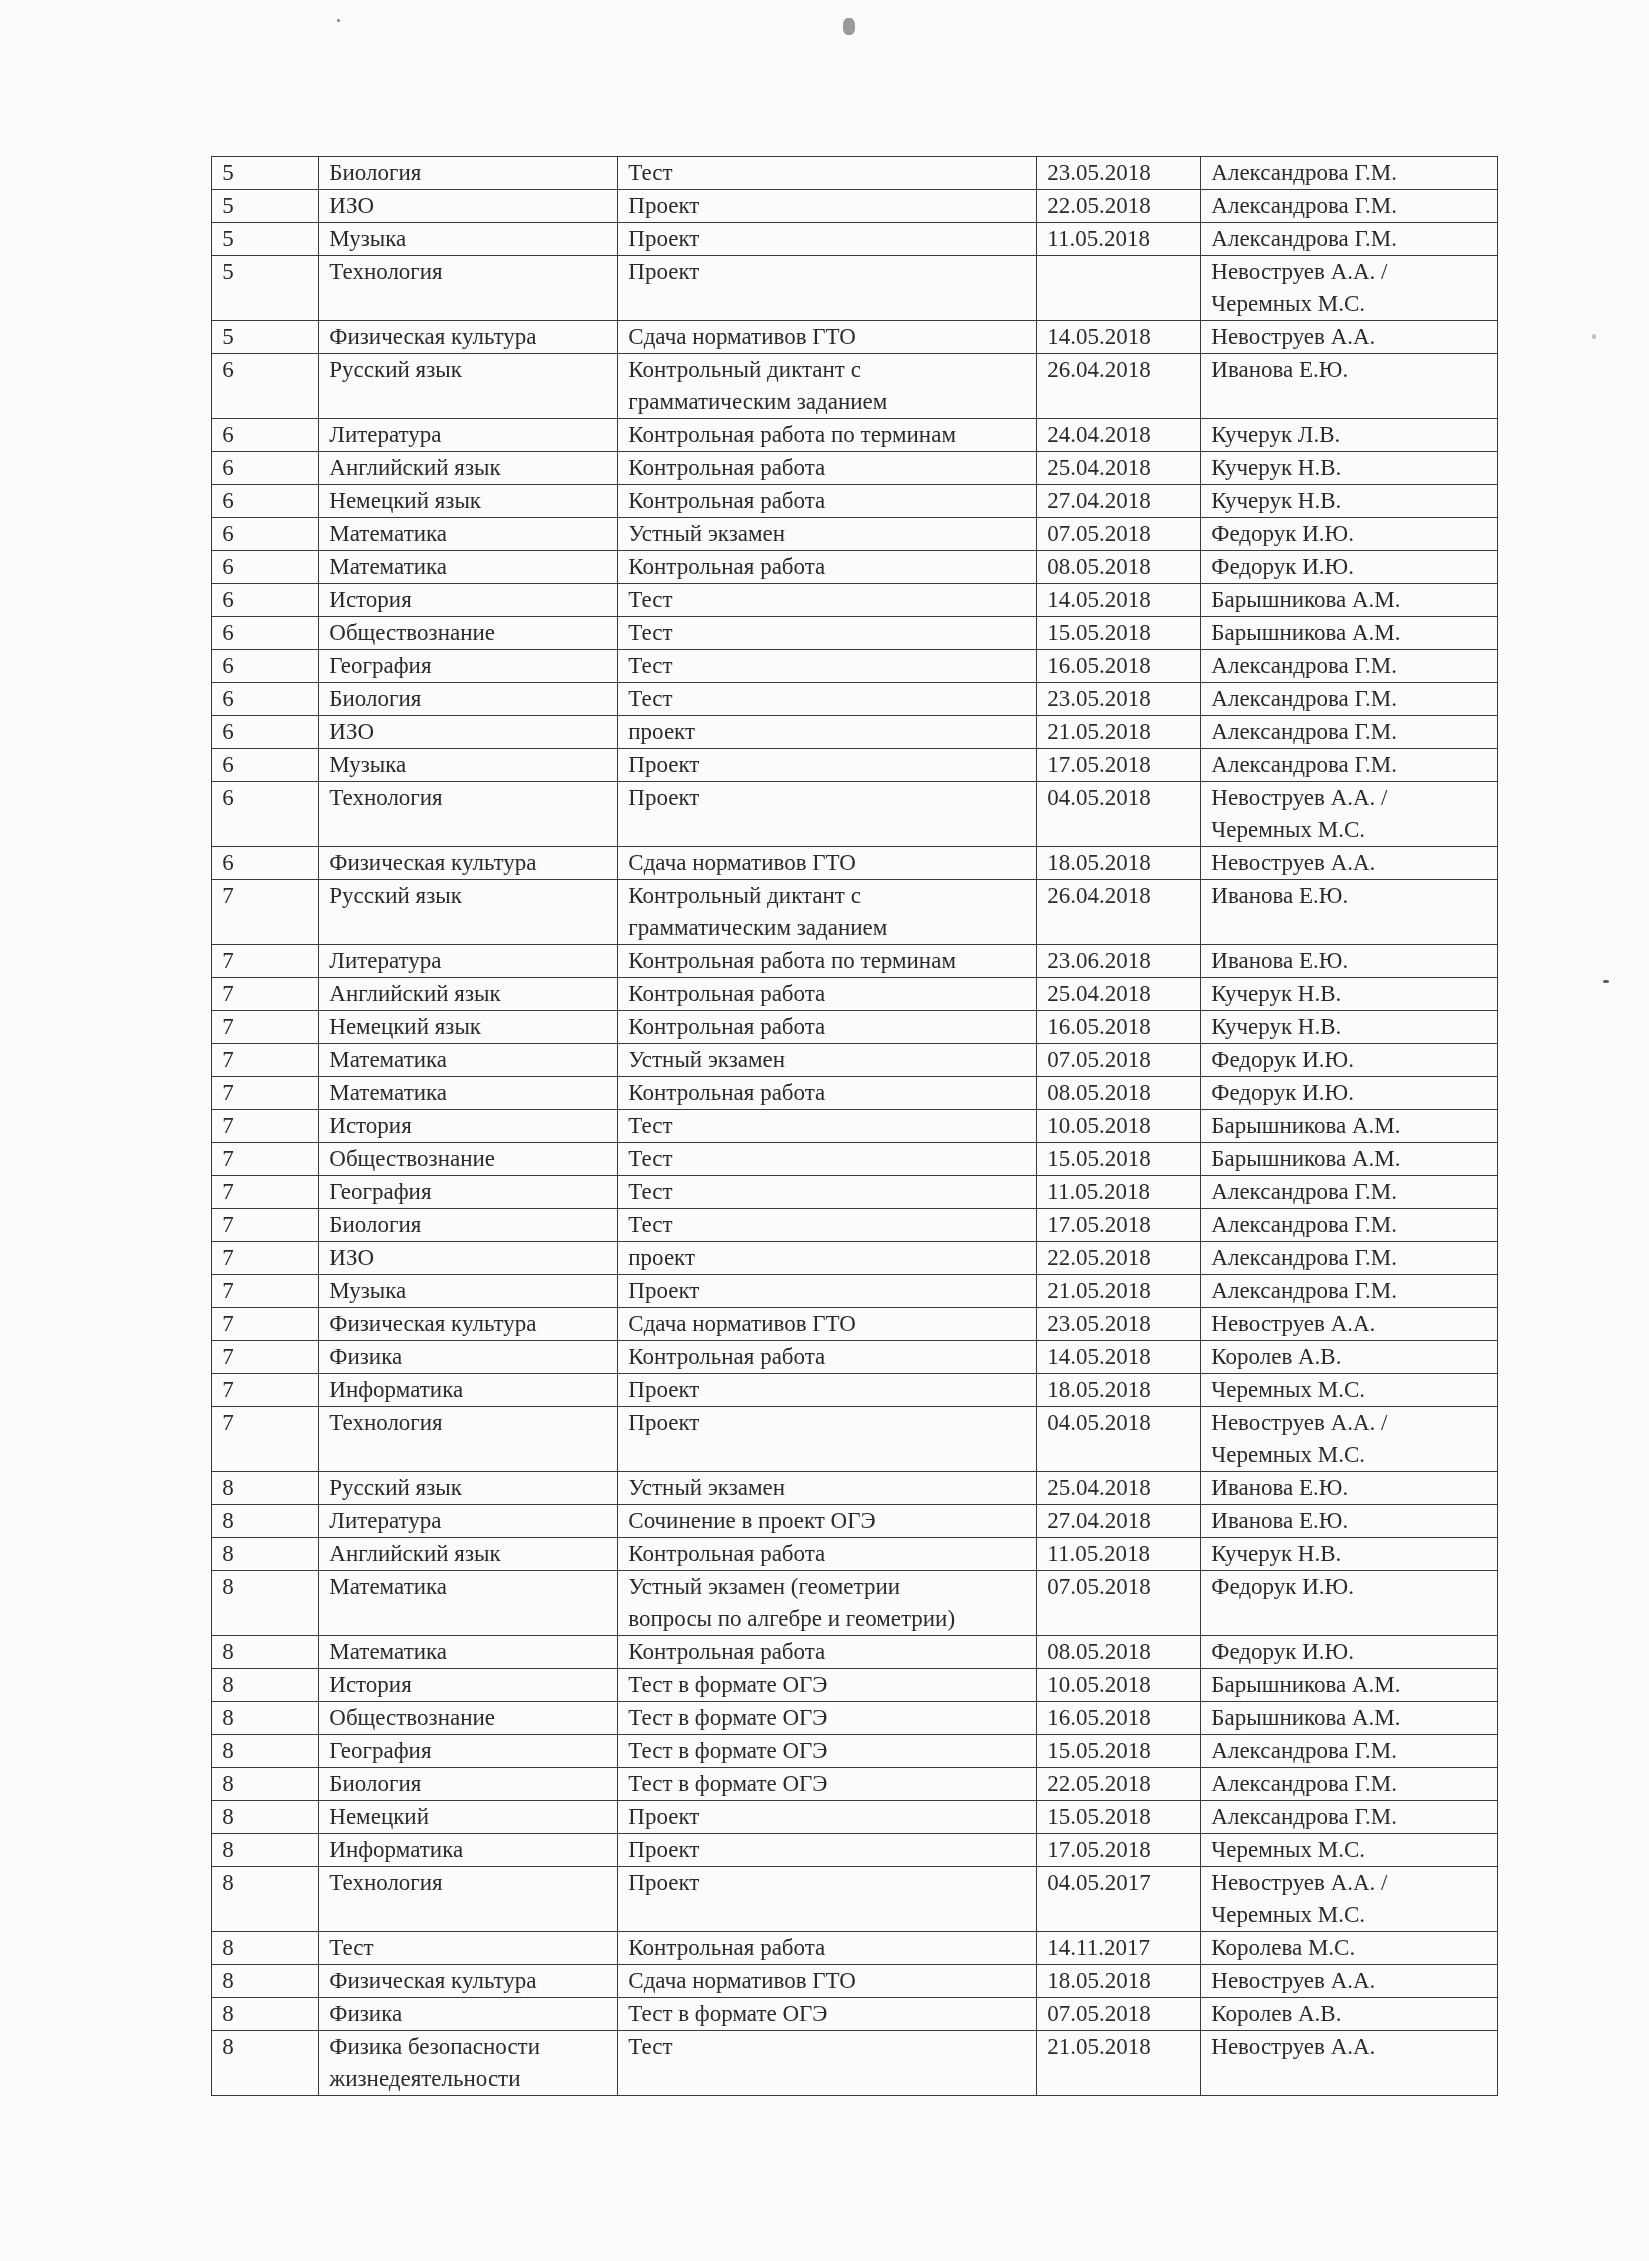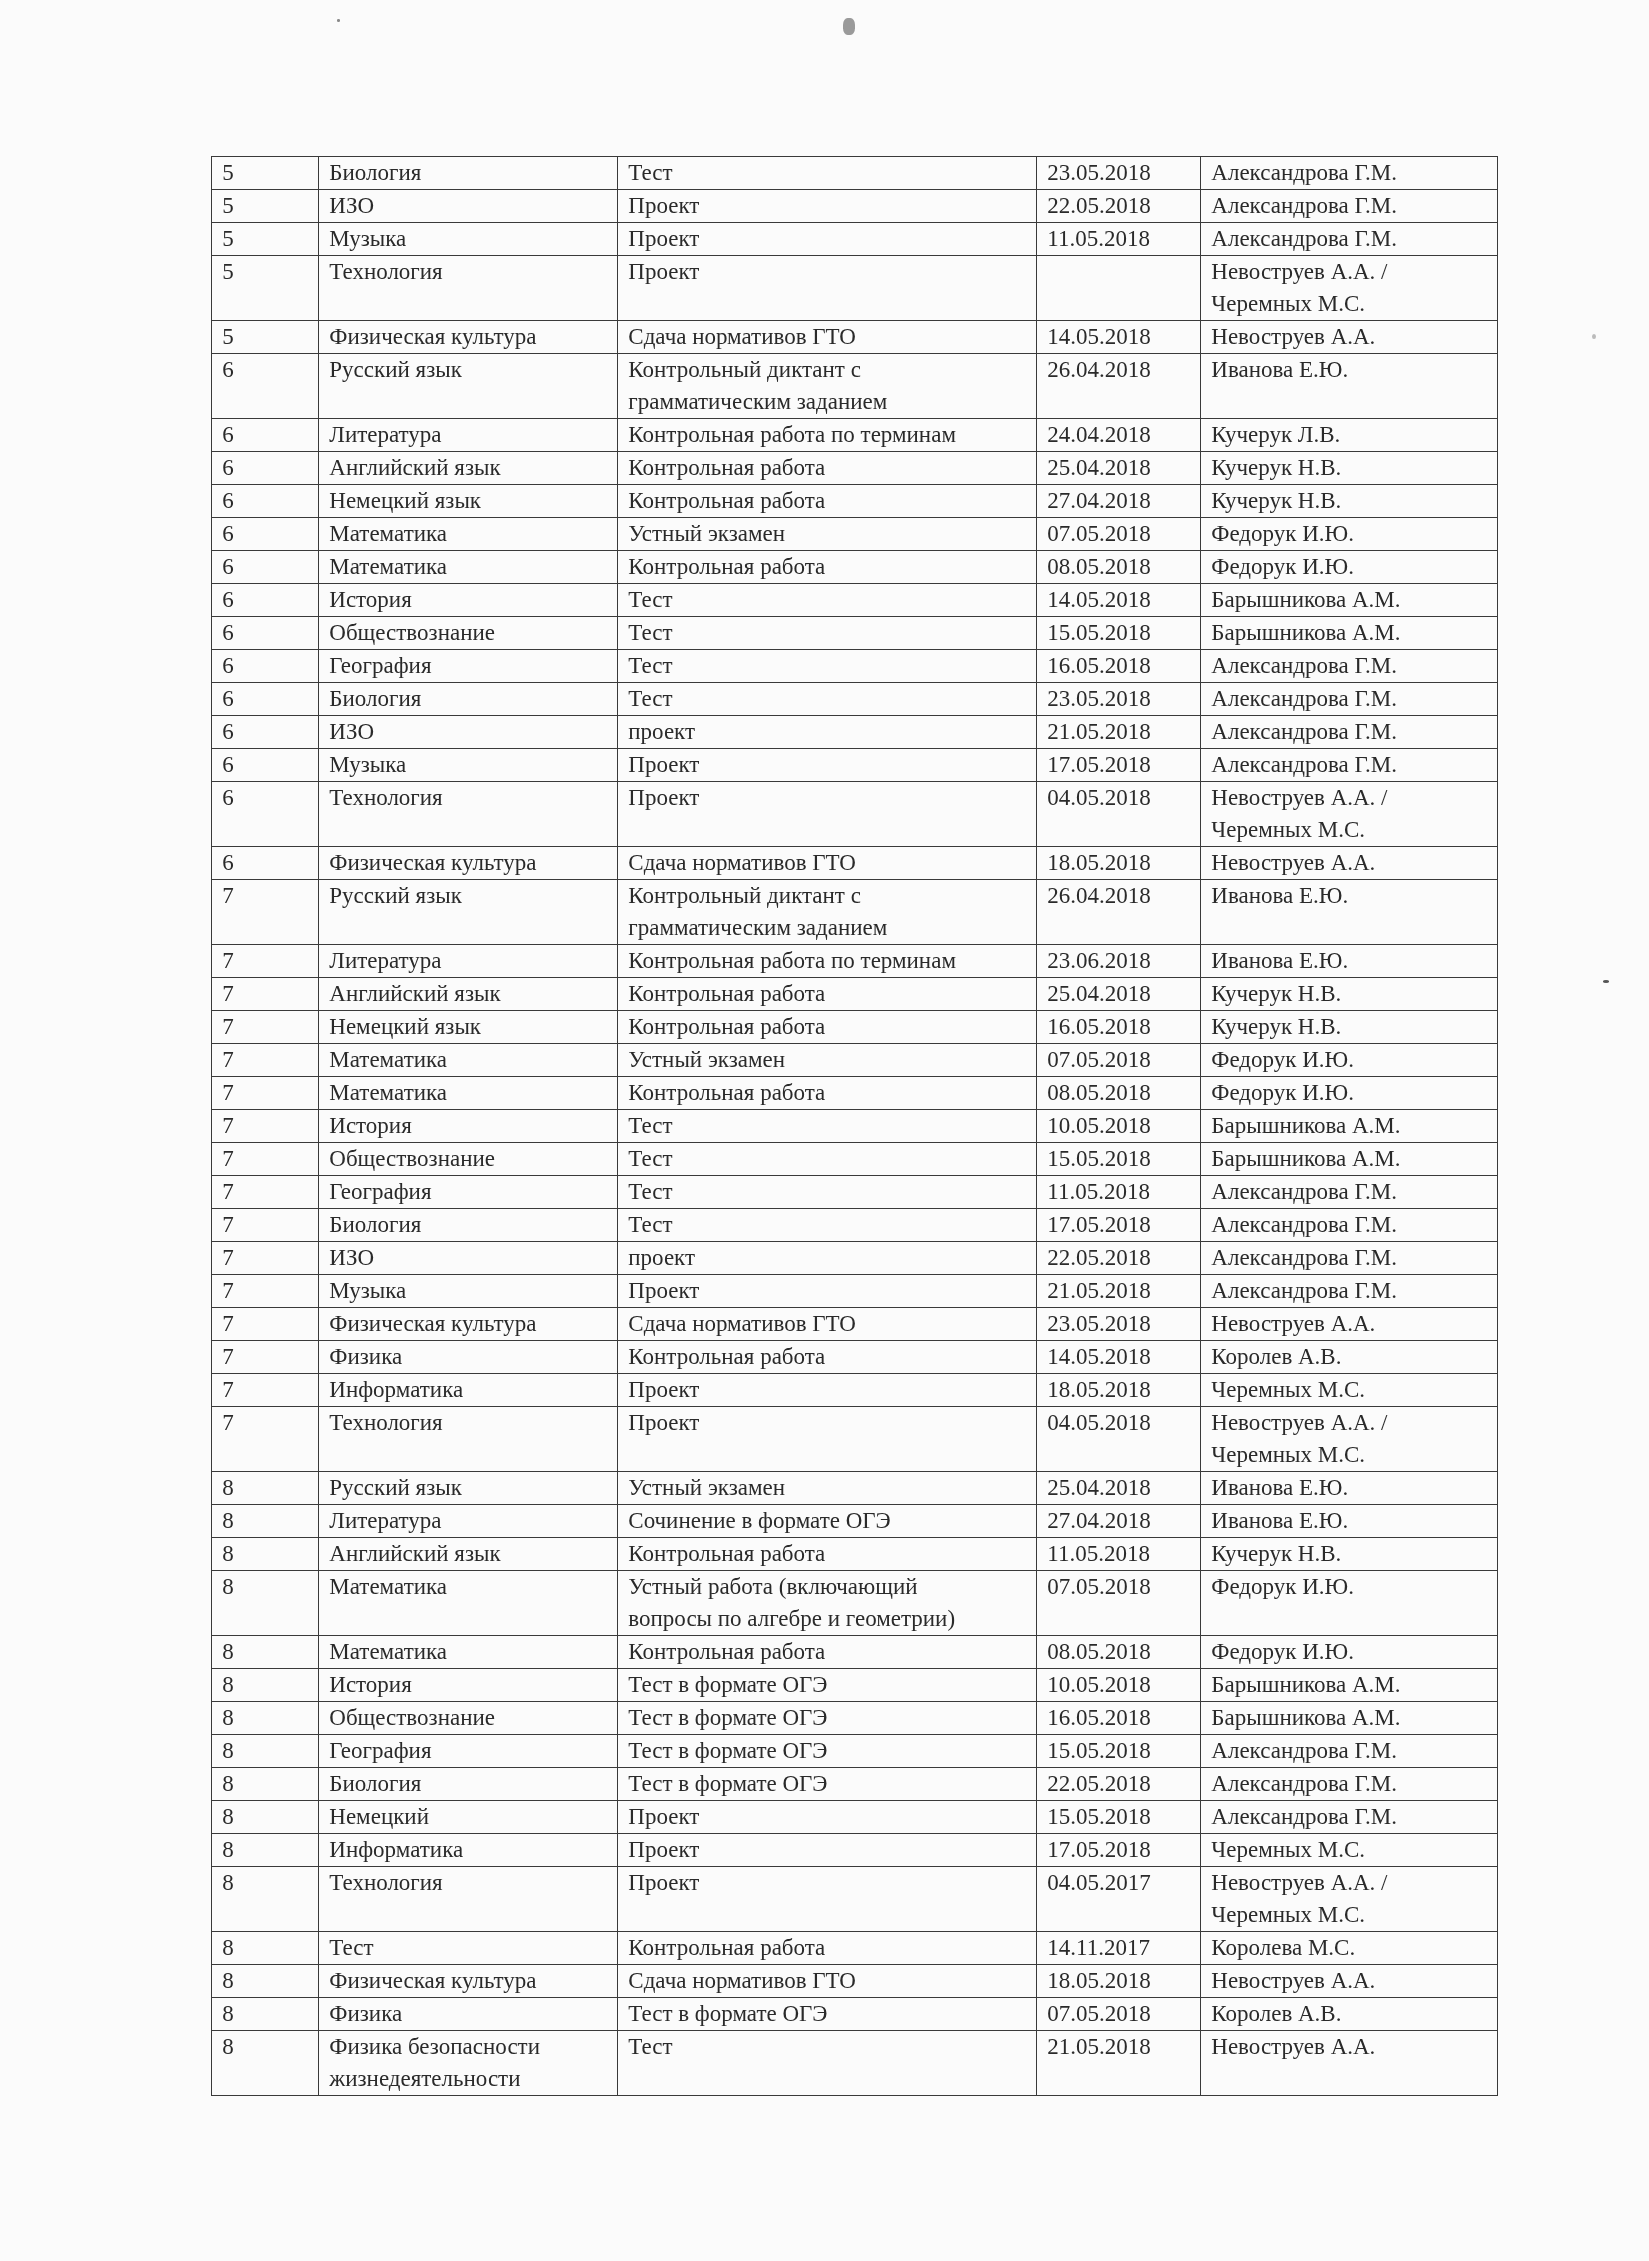--- a/index.html
+++ b/index.html
@@ -306,35 +306,35 @@
       <tr>
         <td>8</td>
         <td>Русский язык</td>
         <td>Устный экзамен</td>
         <td>25.04.2018</td>
         <td>Иванова Е.Ю.</td>
       </tr>
       <tr>
         <td>8</td>
         <td>Литература</td>
-        <td>Сочинение в формате ОГЭ</td>
+        <td>Сочинение в проект ОГЭ</td>
         <td>27.04.2018</td>
         <td>Иванова Е.Ю.</td>
       </tr>
       <tr>
         <td>8</td>
         <td>Английский язык</td>
         <td>Контрольная работа</td>
         <td>11.05.2018</td>
         <td>Кучерук Н.В.</td>
       </tr>
       <tr>
         <td>8</td>
         <td>Математика</td>
-        <td>Устный работа (включающий
+        <td>Устный экзамен (геометрии
 вопросы по алгебре и геометрии)</td>
         <td>07.05.2018</td>
         <td>Федорук И.Ю.</td>
       </tr>
       <tr>
         <td>8</td>
         <td>Математика</td>
         <td>Контрольная работа</td>
         <td>08.05.2018</td>
         <td>Федорук И.Ю.</td>

